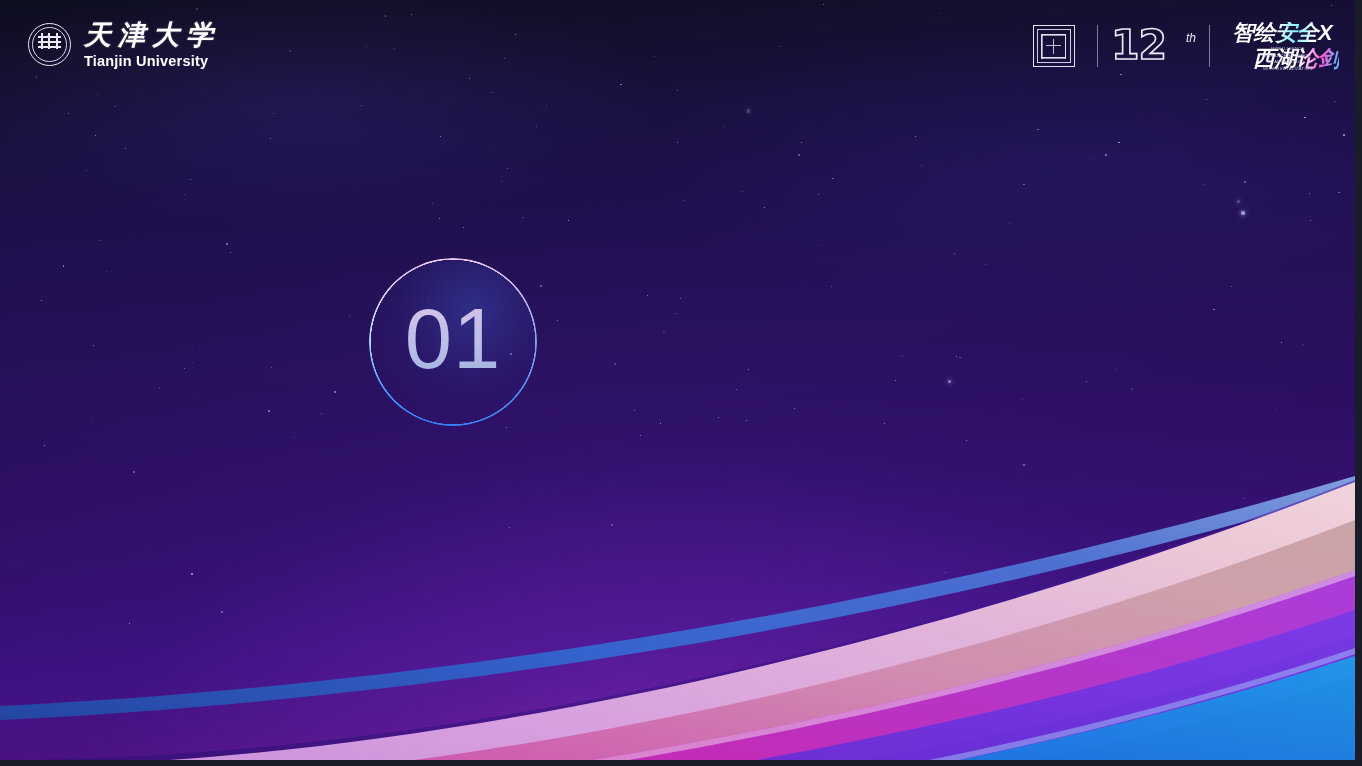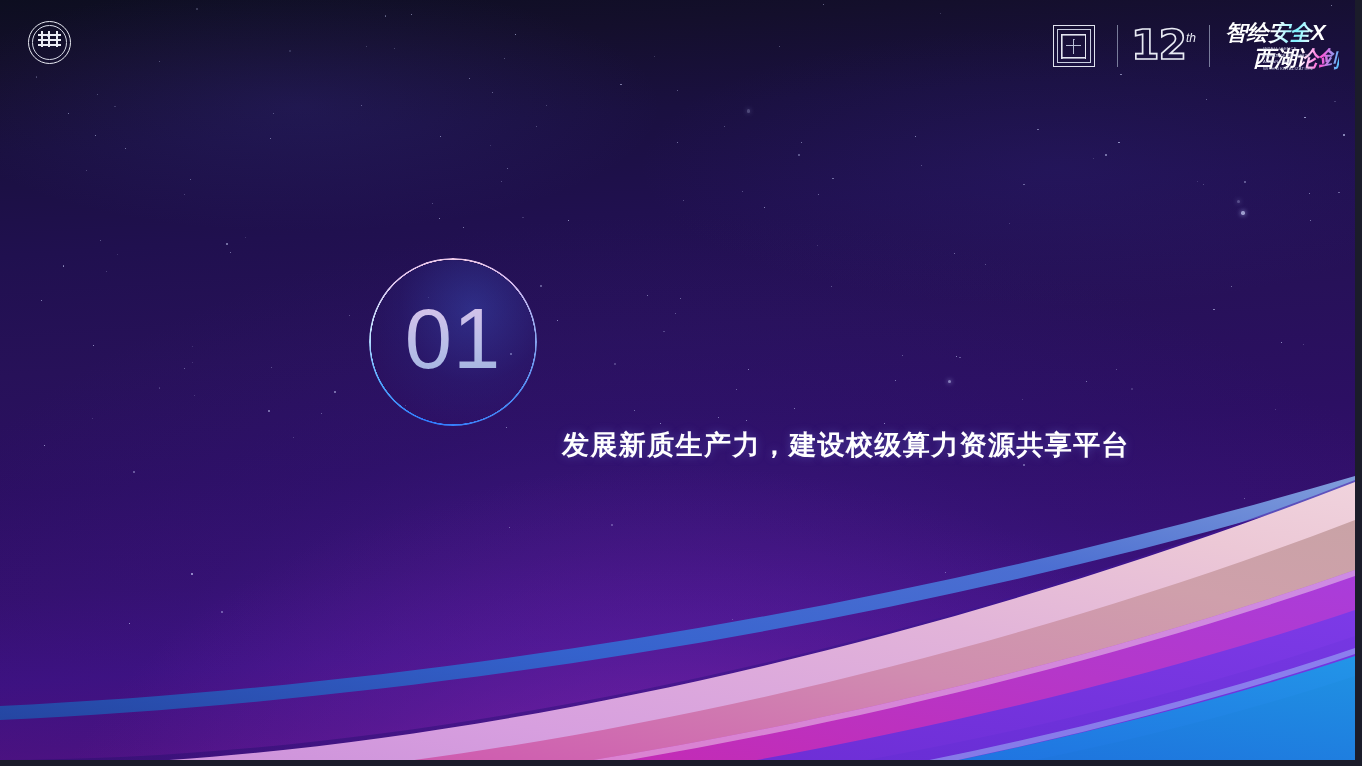--- a/index.html
+++ b/index.html
@@ -100,21 +100,21 @@
       linear-gradient(#e3e6f0,#e3e6f0) 0 0/1.6px 100% no-repeat,
       linear-gradient(#e3e6f0,#e3e6f0) 100% 0/1.6px 100% no-repeat,
       linear-gradient(#b9c0d6,#b9c0d6) 50% 50%/60% 1.2px no-repeat,
       linear-gradient(#b9c0d6,#b9c0d6) 50% 50%/1.2px 60% no-repeat;
   }
   .wl-text{display:flex;flex-direction:column;line-height:1;}
   .wl-l1{font-size:19.5px;color:#fff;font-weight:700;letter-spacing:1.1px;}
   .wl-l2{font-size:9.2px;color:#e6e8f2;letter-spacing:1.25px;margin-top:3.5px;}
   .wl-l3{font-size:14.5px;color:#fff;font-weight:700;letter-spacing:.6px;margin-top:4px;}
   .divider-v{width:1px;height:42px;background:#9aa0bb;margin:0 13px;opacity:.75;}
-  .edition{display:flex;align-items:flex-start;}
+  .edition{display:flex;align-items:flex-start;gap:20px;}
   .edition-num{
     font-size:41px;font-weight:700;line-height:.92;
     color:transparent;-webkit-text-stroke:1.6px #e9ebf4;
     font-family:"DejaVu Sans","Liberation Sans",sans-serif;
     letter-spacing:-1px;
   }
   .edition-th{font-size:12px;font-style:italic;color:#e9ebf4;margin-top:4px;}
   .slogan{
     display:flex;flex-direction:column;line-height:1;margin-left:2px;
   }
@@ -127,21 +127,21 @@
   .slogan-r2{
     font-size:22px;font-weight:700;font-style:italic;letter-spacing:-.5px;
     margin-top:4px;margin-left:28px;
     background:linear-gradient(100deg,#ffffff 0%,#ffffff 55%,#ff57d8 78%,#4bc8ff 100%);
     -webkit-background-clip:text;background-clip:text;color:transparent;
   }
   .slogan-en{
     position:absolute;font-size:4.2px;color:#cfd3e6;line-height:1.55;
     letter-spacing:.3px;left:40px;top:24px;white-space:pre-line;
   }
-  .slogan-wrap{position:relative;}
+  .slogan-wrap{position:relative;text-align:center;}
 
   
   .content{position:absolute;left:0;top:0;width:100%;height:100%;}
 
   .num-circle{
     position:absolute;left:369px;top:258px;width:168px;height:168px;
     border-radius:50%;
   }
   .num-circle .ring{
     position:absolute;inset:0;border-radius:50%;
@@ -355,20 +355,24 @@
       <div class="star" style="left: 940.3px; top: 12.9px; width: 1px; height: 1px; opacity: 0.28;"></div>
       <div class="star" style="left: 663.3px; top: 330.8px; width: 1.4px; height: 1.4px; opacity: 0.31;"></div>
       <div class="star" style="left: 724.1px; top: 126px; width: 1.4px; height: 1.4px; opacity: 0.41;"></div>
       <div class="star" style="left: 1244.2px; top: 181.4px; width: 1.4px; height: 1.4px; opacity: 0.43;"></div>
     </div>
 
   <div class="header">
 
     <div class="tju-logo">
       <div class="tju-seal"></div>
+      <div class="tju-text">
+        <div class="tju-cn">天津大学</div>
+        <div class="tju-en">Tianjin University</div>
+      </div>
     </div>
 
     <div class="conf-logos">
 
       <div class="wl-emblem"></div>
 
 
       <div class="divider-v"></div>
 
       <div class="edition">
@@ -394,21 +398,20 @@
 
   <div class="content">
 
     <div class="num-circle">
       <div class="ring"></div>
       <div class="fill"></div>
       <div class="num">01</div>
     </div>
 
 
-    <div class="subtitle">发展新质生产力，建设校级算力资源共享平台</div>
   </div>
 
   <div class="waves">
     <svg viewBox="0 0 1355 300" preserveAspectRatio="none" xmlns="http://www.w3.org/2000/svg">
       <defs>
         <linearGradient id="gThin" x1="0" y1="1" x2="1" y2="0">
           <stop offset="0" stop-color="#1f4fa8"></stop>
           <stop offset="0.35" stop-color="#2f6fd6"></stop>
           <stop offset="0.7" stop-color="#4f7fe0"></stop>
           <stop offset="1" stop-color="#8fb6ef"></stop>

